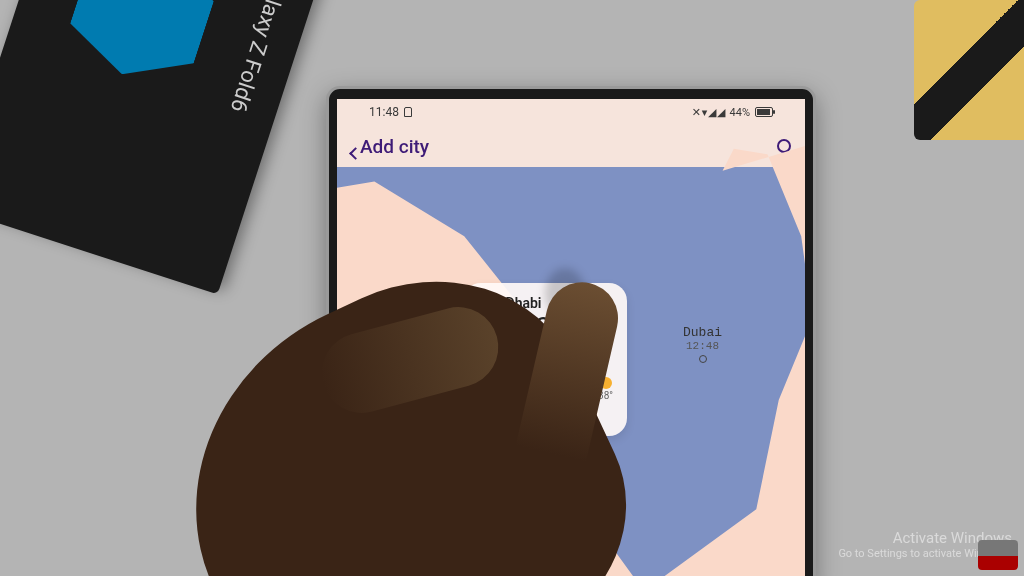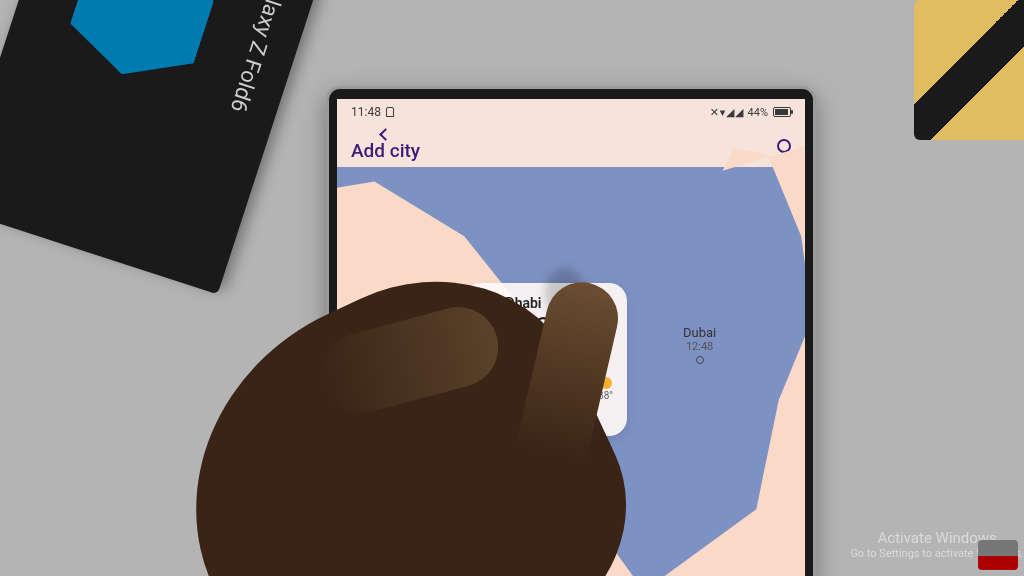--- a/index.html
+++ b/index.html
@@ -74,21 +74,21 @@
       bottom: 2px;
       background: #F6E4DC;
       overflow: hidden;
     }
     
     
     .status-bar {
       height: 26px;
       display: flex;
       justify-content: space-between;
-      padding: 0 14px;
+      padding: 0 32px;
       font-size: 12px;
       color: #3a3a3a;
       background: #F6E4DC;
     }
     .status-left { display: flex; align-items: center; gap: 5px; }
     .status-right { display: flex; align-items: center; gap: 5px; font-size: 11px; }
     .status-icons { display: inline-flex; gap: 3px; letter-spacing: -1px; }
     .lock-outline { width: 8px; height: 10px; border: 1.5px solid #3a3a3a; border-radius: 2px 2px 0 0; position: relative; }
     .bat-outline { width: 18px; height: 10px; border: 1.5px solid #3a3a3a; border-radius: 2px; position: relative; }
     .bat-outline::after { content: ''; position: absolute; right: -3px; top: 2px; width: 2px; height: 4px; background: #3a3a3a; border-radius: 1px;}
@@ -97,24 +97,23 @@
     
     .app-bar {
       height: 42px;
       display: flex;
       justify-content: space-between;
       align-items: center;
       padding: 0 14px;
     }
     .app-bar-left {
       display: flex;
-      align-items: center;
+      align-items: flex-end;
       gap: 0;
       color: #3E1B77;
-      flex-direction: column;
     }
     .back-chevron {
       width: 9px;
       height: 9px;
       border-left: 2px solid #3E1B77;
       border-bottom: 2px solid #3E1B77;
       transform: rotate(45deg);
     }
     .app-title { font-size: 19px; font-weight: 500; color: #3E1B77; }
     .search-g { width: 14px; height: 14px; border: 2px solid #3E1B77; border-radius: 50%; position: relative; }
@@ -160,21 +159,21 @@
     .sun-times { display: flex; flex-direction: column; gap: 2px; }
     .sun-row { display: flex; align-items: center; gap: 4px; }
     .sun-dot { width: 6px; height: 6px; background: #f0a030; border-radius: 50%; }
     .sunset-dot { background: #d05040; }
     .weather { display: flex; flex-direction: column; align-items: center; gap: 1px; color: #666; }
     .w-sun { width: 12px; height: 12px; background: #f7b030; border-radius: 50%; }
     .add-btn { text-align: center; margin-top: 10px; color: #3E1B77; font-size: 13px; font-weight: 500; }
     
     
     .map-city-main { position: absolute; top: 300px; left: 210px; font-size: 13px; font-weight: 600; color: #222; }
-    .map-city-dubai { position: absolute; top: 158px; left: 346px; font-size: 13px; color: #333; text-align: center; }
+    .map-city-dubai { position: absolute; top: 158px; left: 346px; font-size: 13px; color: #333; text-align: center; font-family: Liberation Mono, monospace; }
     .map-city-dubai .sub { font-size: 11px; color: #555; }
     .map-ring { width: 8px; height: 8px; border: 1.5px solid #444; border-radius: 50%; margin: 3px auto 0; }
     
     
     .hand {
       position: absolute;
       pointer-events: none;
     }
     .palm {
       position: absolute;
@@ -214,22 +213,22 @@
       height: 50px;
       background: rgba(0,0,0,0.18);
       border-radius: 50%;
       filter: blur(4px);
     }
     
     
     .win-watermark {
       position: absolute;
       bottom: 16px;
-      right: 0;
-      text-align: center;
+      right: 12px;
+      text-align: right;
       color: rgba(255,255,255,0.5);
     }
     .win-watermark .l1 { font-size: 15px; }
     .win-watermark .l2 { font-size: 11px; }
     
     
     .channel-badge {
       position: absolute;
       bottom: 6px;
       right: 6px;

